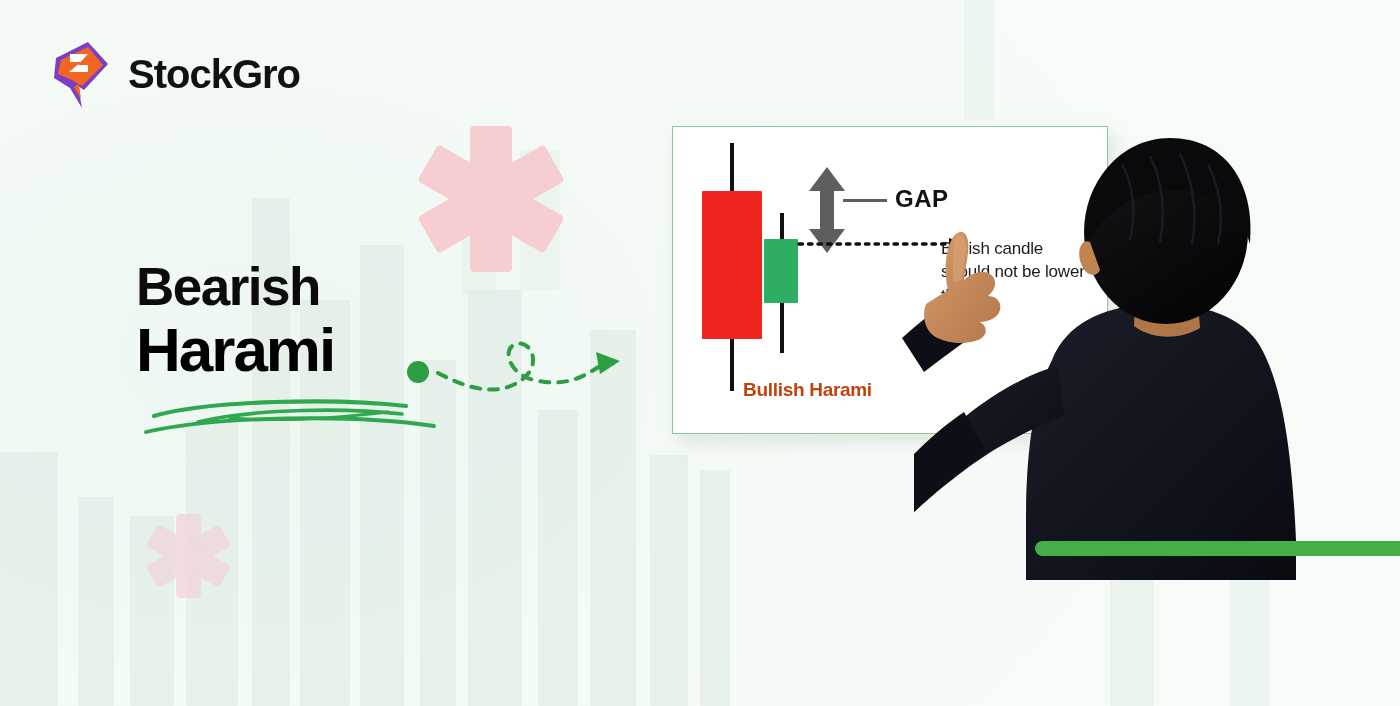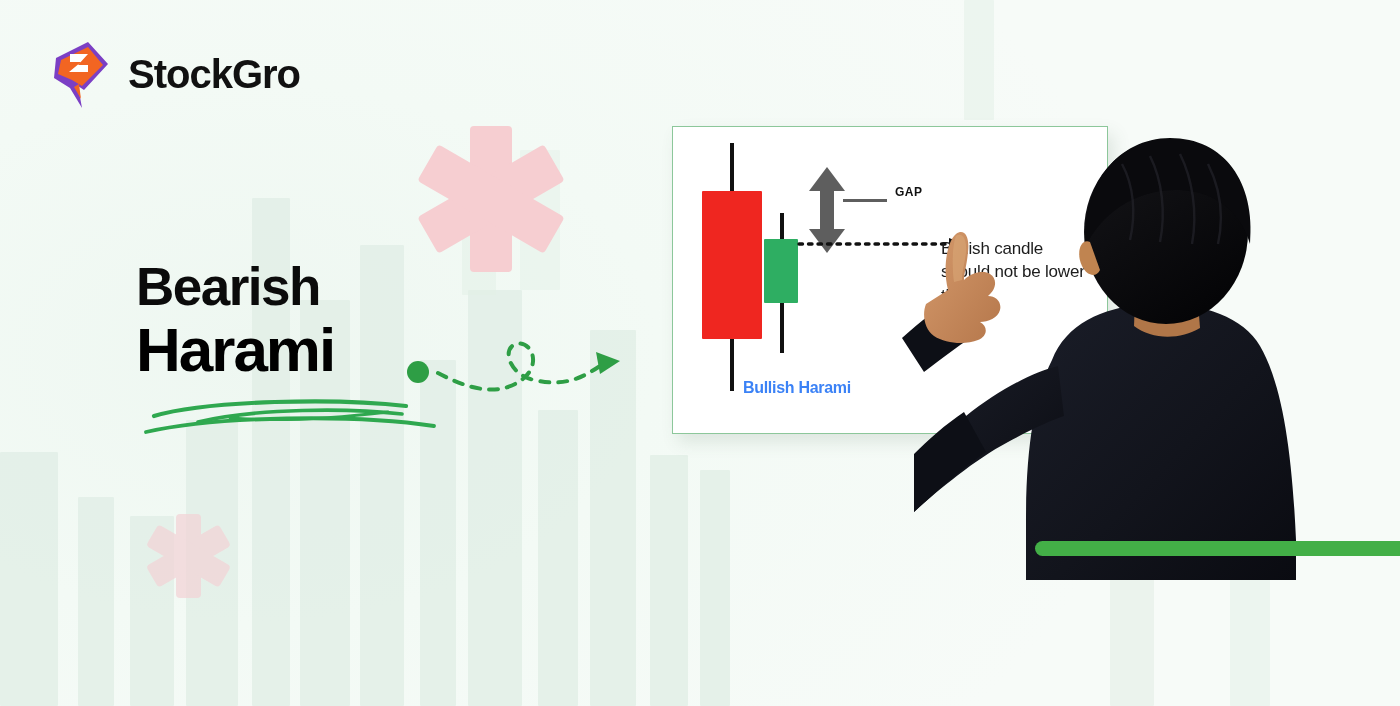--- a/index.html
+++ b/index.html
@@ -52,25 +52,25 @@
     position:absolute;left:672px;top:126px;width:434px;height:306px;
     background:#ffffff;border:1.5px solid #8cc79a;
     box-shadow:6px 8px 16px rgba(60,90,70,.13);
     overflow:hidden;
   }
   .board-inner{position:absolute;inset:0;}
   .candle-wick{position:absolute;background:#111;width:4px;}
   .candle-body{position:absolute;border-radius:1px;}
   .board-caption{
     position:absolute;left:70px;top:252px;
-    font-size:16px;font-weight:800;color:#3b82f6;letter-spacing:-.3px;
+    font-size:19px;font-weight:800;color:#c2410c;letter-spacing:-.3px;
   }
   .gap-label{
     position:absolute;left:222px;top:58px;
-    font-size:12px;font-weight:800;color:#111;letter-spacing:.5px;
+    font-size:24px;font-weight:800;color:#111;letter-spacing:.5px;
   }
   .gap-leader{position:absolute;left:170px;top:72px;width:44px;height:3px;background:#5e5e5e;}
   .board-note{
     position:absolute;left:268px;top:110px;width:150px;
     font-size:17px;font-weight:400;color:#1c1c1c;line-height:1.38;
     letter-spacing:-.2px;
   }
 
   
   .person{position:absolute;left:930px;top:120px;width:470px;height:460px;}

